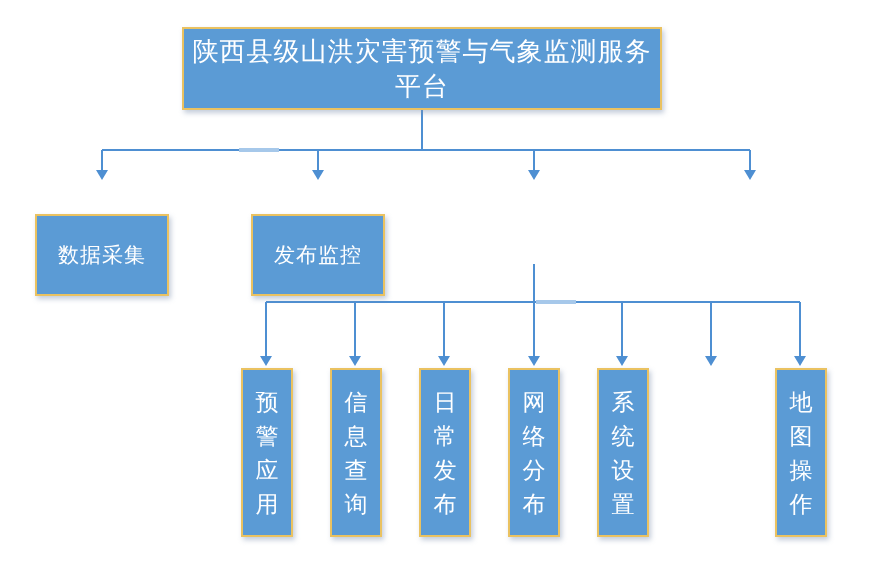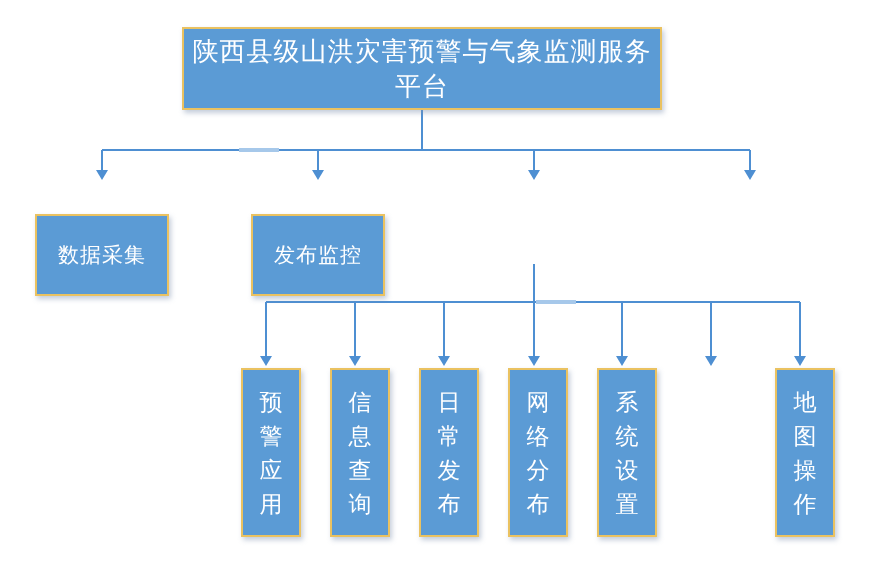--- a/index.html
+++ b/index.html
@@ -57,21 +57,21 @@
   }
   .node.lv2 {
     top: 182px;
     width: 134px; height: 82px;
     font-size: 21px;
     letter-spacing: 1px;
     margin-top: 32px;
   }
   .node.lv3 {
     top: 368px;
-    width: 60px; height: 169px;
+    width: 52px; height: 169px;
     font-size: 23px;
   }
   .vtext {
     display: block;
     width: 27px;
     line-height: 34px;
     word-break: break-all;
     text-align: center;
   }
 </style>

